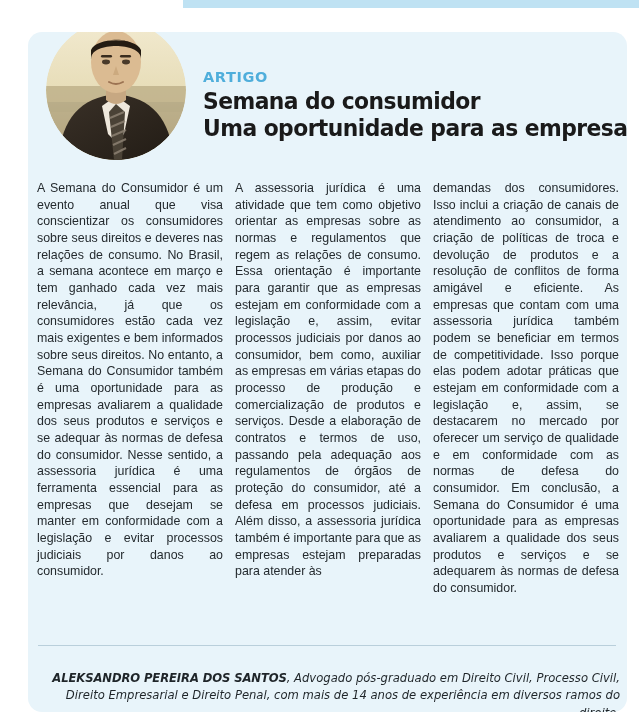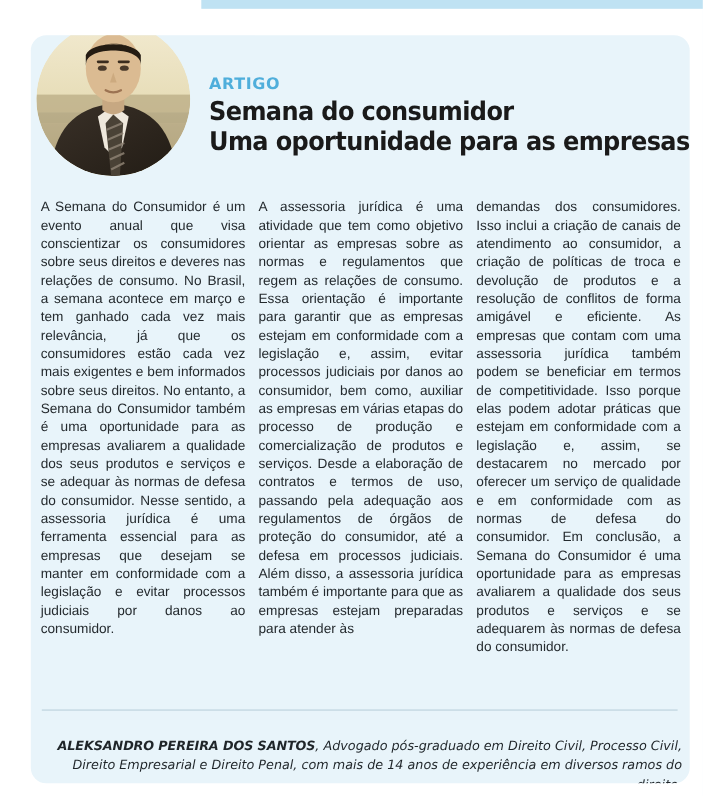--- a/index.html
+++ b/index.html
@@ -34,21 +34,21 @@
     width: 599px;
     height: 680px;
     background: #e8f4fa;
     border-radius: 14px;
     overflow: hidden;
   }
 
   
   .header {
     position: absolute;
-    left: 0;
+    left: 13px;
     top: 0;
     width: 538px;
     height: 140px;
   }
 
   .photo-wrap {
     position: absolute;
     left: 5px;
     top: -12px;
     width: 140px;

